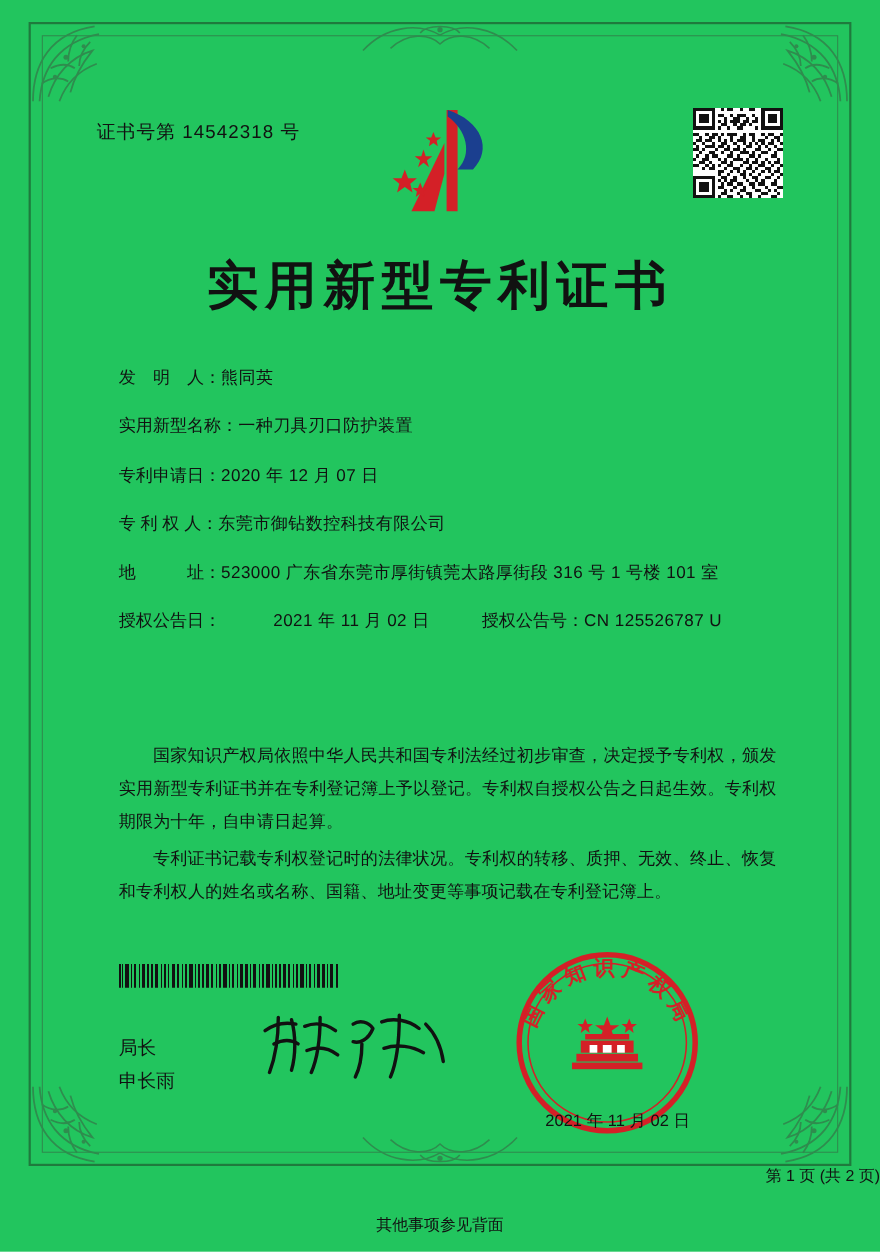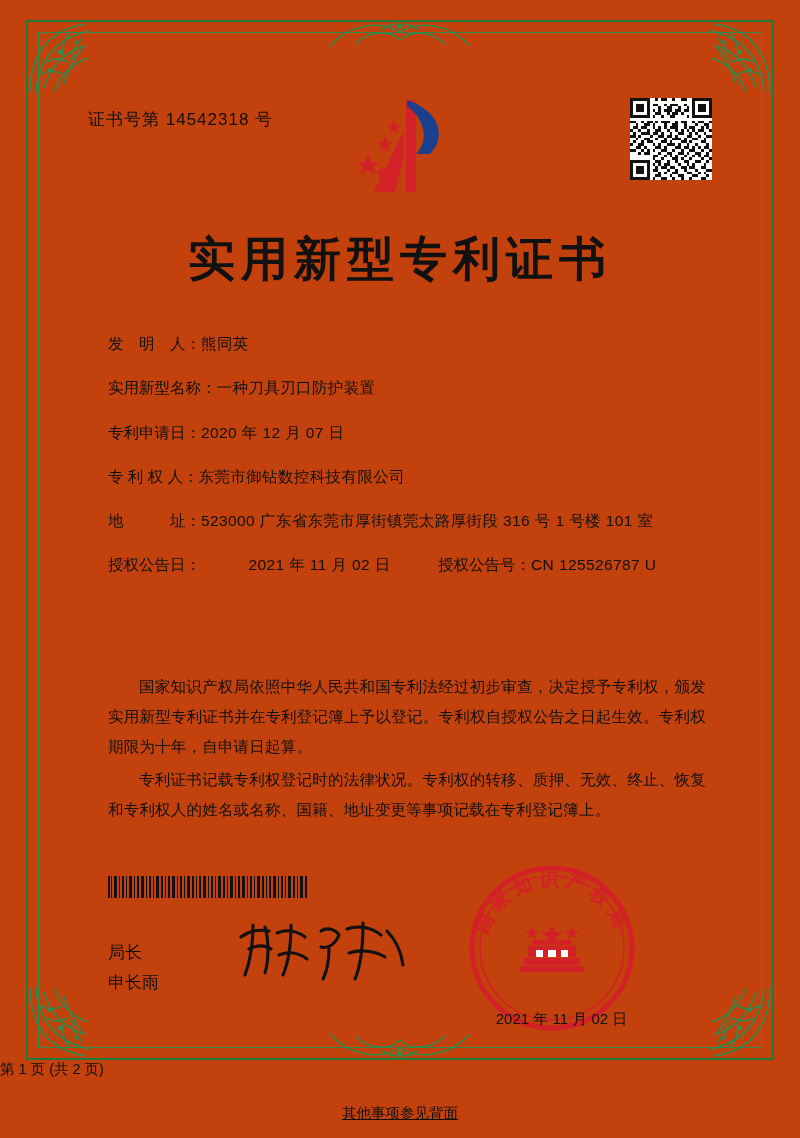--- a/index.html
+++ b/index.html
@@ -6,21 +6,21 @@
   body{
     width:800px;height:1138px;
     background:#ffffff;
     font-family:"Liberation Serif", serif;
     color:#1a1a1a;
     position:relative;
     overflow:hidden;
   }
   .page{
     position:absolute;left:0;top:0;width:800px;height:1138px;
-    background:#c2410c;
+    background:#22c55e;
   }
 
   
   .border-outer{
     position:absolute;left:26px;top:20px;right:26px;bottom:78px;
     border:2px solid #1f7a3d;
   }
   .border-inner{
     position:absolute;left:38px;top:32px;right:38px;bottom:90px;
     border:1px solid #2f8c4e;
@@ -120,29 +120,28 @@
     position:absolute;left:466px;top:862px;width:172px;height:172px;
   }
   .seal svg{width:100%;height:100%;display:block;}
   .seal-date{
     position:absolute;left:474px;top:1010px;width:175px;
     text-align:center;font-size:15px;color:#111;
     font-family:"Liberation Sans", sans-serif;
   }
 
   .page-no{
-    position:absolute;left:0;right:0;top:1060px;text-align:left;
+    position:absolute;left:0;right:0;top:1060px;text-align:right;
     font-size:14.5px;color:#111;
     font-family:"Liberation Sans", sans-serif;
   }
   .footnote{
     position:absolute;left:0;right:0;top:1104px;text-align:center;
     font-size:14.5px;color:#111;
     font-family:"Liberation Sans", sans-serif;
-    text-decoration:underline;
   }
 </style>
 </head>
 <body>
 
 <div class="page">
 
   <div class="border-outer"></div>
   <div class="border-inner"></div>
 

